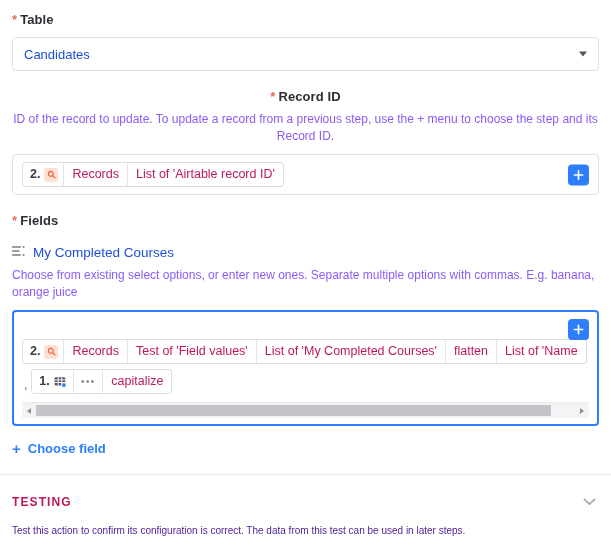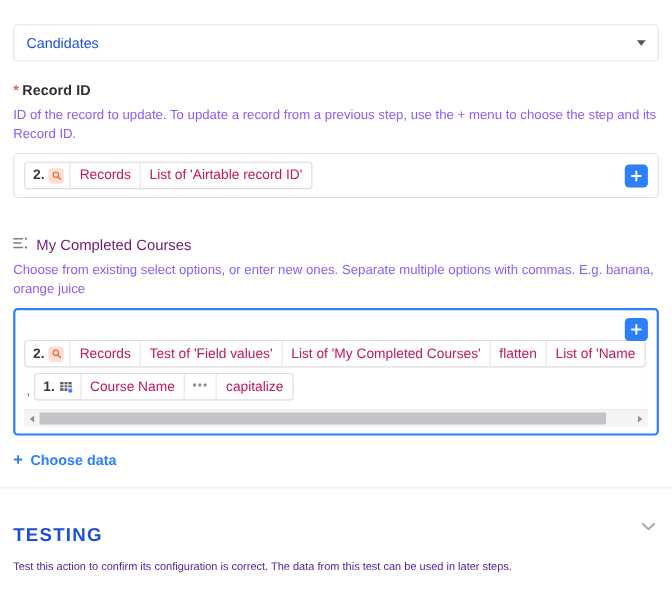--- a/index.html
+++ b/index.html
@@ -224,21 +224,21 @@
 
   
   .subfield-head {
     display: flex;
     align-items: center;
     gap: 7px;
     margin-top: 0;
   }
   .subfield-name {
     font-size: 13.5px;
-    color: #701a75;
+    color: #1d4ed8;
     font-weight: 400;
   }
 
   
   .choose-field {
     display: inline-flex;
     align-items: center;
     gap: 7px;
     color: #2d7ff9;
     font-size: 13px;
@@ -258,53 +258,53 @@
     background: #ececf0;
     margin: 0;
   }
   .testing-head {
     display: flex;
     align-items: center;
     justify-content: space-between;
     padding: 0 12px;
   }
   .testing-title {
-    font-size: 17px;
+    font-size: 12px;
     font-weight: 700;
     letter-spacing: 1.1px;
-    color: #1d4ed8;
-    margin-top: 16px;
+    color: #be185d;
   }
   .chev-wrap {
     width: 20px; height: 20px;
     display: flex; align-items: center; justify-content: center;
     cursor: pointer;
   }
   .testing-desc {
     padding: 0 12px;
     margin-top: 10px;
     font-size: 10px;
     line-height: 18px;
     color: #4c1d95;
   }
 </style>
 </head>
 <body>
 
 <div class="page">
 
   <div class="field-block" style="padding-top:12px;">
+    <span class="field-label"><span class="req-star">*</span><span>Table</span></span>
 
     <div class="select-box">
       <span class="select-value">Candidates</span>
       <span class="caret-down"></span>
     </div>
   </div>
 
-  <div class="field-block" style="padding-top:18px;">
+  <div class="field-block" style="padding-top:18px;text-align:center;">
     <span class="field-label"><span class="req-star">*</span><span>Record ID</span></span>
 
     <div class="field-help">ID of the record to update. To update a record from a previous step, use the + menu to choose the step and its Record ID.</div>
 
     <div class="token-input">
       <div class="chip-row">
         <span class="chip">
           <span class="chip-seg step">
             <span>2.</span>
             <span class="app-icon search">
@@ -320,20 +320,21 @@
       </div>
       <span class="plus-btn plus-inline">
         <svg width="11" height="11" viewBox="0 0 12 12">
             <path d="M6 1.6v8.8M1.6 6h8.8" stroke="#ffffff" stroke-width="1.9" stroke-linecap="round"></path>
           </svg>
       </span>
     </div>
   </div>
 
   <div class="field-block" style="padding-top:18px;">
+    <span class="field-label"><span class="req-star">*</span><span>Fields</span></span>
 
     <div class="subfield-head" style="margin-top:17px;">
       <span>
         <svg width="14" height="12" viewBox="0 0 14 12">
           <line x1="0.5" y1="2" x2="8.5" y2="2" stroke="#7e7e89" stroke-width="1.4" stroke-linecap="round"></line>
           <line x1="0.5" y1="6" x2="7" y2="6" stroke="#7e7e89" stroke-width="1.4" stroke-linecap="round"></line>
           <line x1="0.5" y1="10" x2="8.5" y2="10" stroke="#7e7e89" stroke-width="1.4" stroke-linecap="round"></line>
           <circle cx="11.6" cy="2" r="1.05" fill="#7e7e89"></circle>
           <circle cx="11.6" cy="10" r="1.05" fill="#7e7e89"></circle>
         </svg>
@@ -378,21 +379,20 @@
               <svg width="13" height="12" viewBox="0 0 13 12">
                 <rect x="0.6" y="1.2" width="10.6" height="8.2" rx="1" fill="#5b5b66"></rect>
                 <line x1="0.6" y1="3.9" x2="11.2" y2="3.9" stroke="#ffffff" stroke-width="0.9"></line>
                 <line x1="0.6" y1="6.5" x2="11.2" y2="6.5" stroke="#ffffff" stroke-width="0.9"></line>
                 <line x1="4.2" y1="1.2" x2="4.2" y2="9.4" stroke="#ffffff" stroke-width="0.9"></line>
                 <line x1="7.7" y1="1.2" x2="7.7" y2="9.4" stroke="#ffffff" stroke-width="0.9"></line>
                 <circle cx="9.9" cy="9.2" r="2.2" fill="#2d7ff9" stroke="#ffffff" stroke-width="0.7"></circle>
               </svg>
             </span>
           </span>
-          <span class="chip-seg">Course Name</span>
           <span class="chip-seg dots">•••</span>
           <span class="chip-seg">capitalize</span>
         </span>
       </div>
 
       <div class="hscroll">
         <span class="arrow">
             <span class="tri-l"></span>
           </span>
         <span class="track">
@@ -400,21 +400,21 @@
         </span>
         <span class="arrow">
             <span class="tri-r"></span>
           </span>
       </div>
     </div>
 
     <div style="margin-top:15px;">
       <span class="choose-field">
         <span class="choose-plus">+</span>
-        <span>Choose data</span>
+        <span>Choose field</span>
       </span>
     </div>
   </div>
 
   <div class="divider" style="margin-top:17px;"></div>
 
   <div style="padding-top:17px;">
     <div class="testing-head">
       <span class="testing-title">TESTING</span>
       <span class="chev-wrap">

